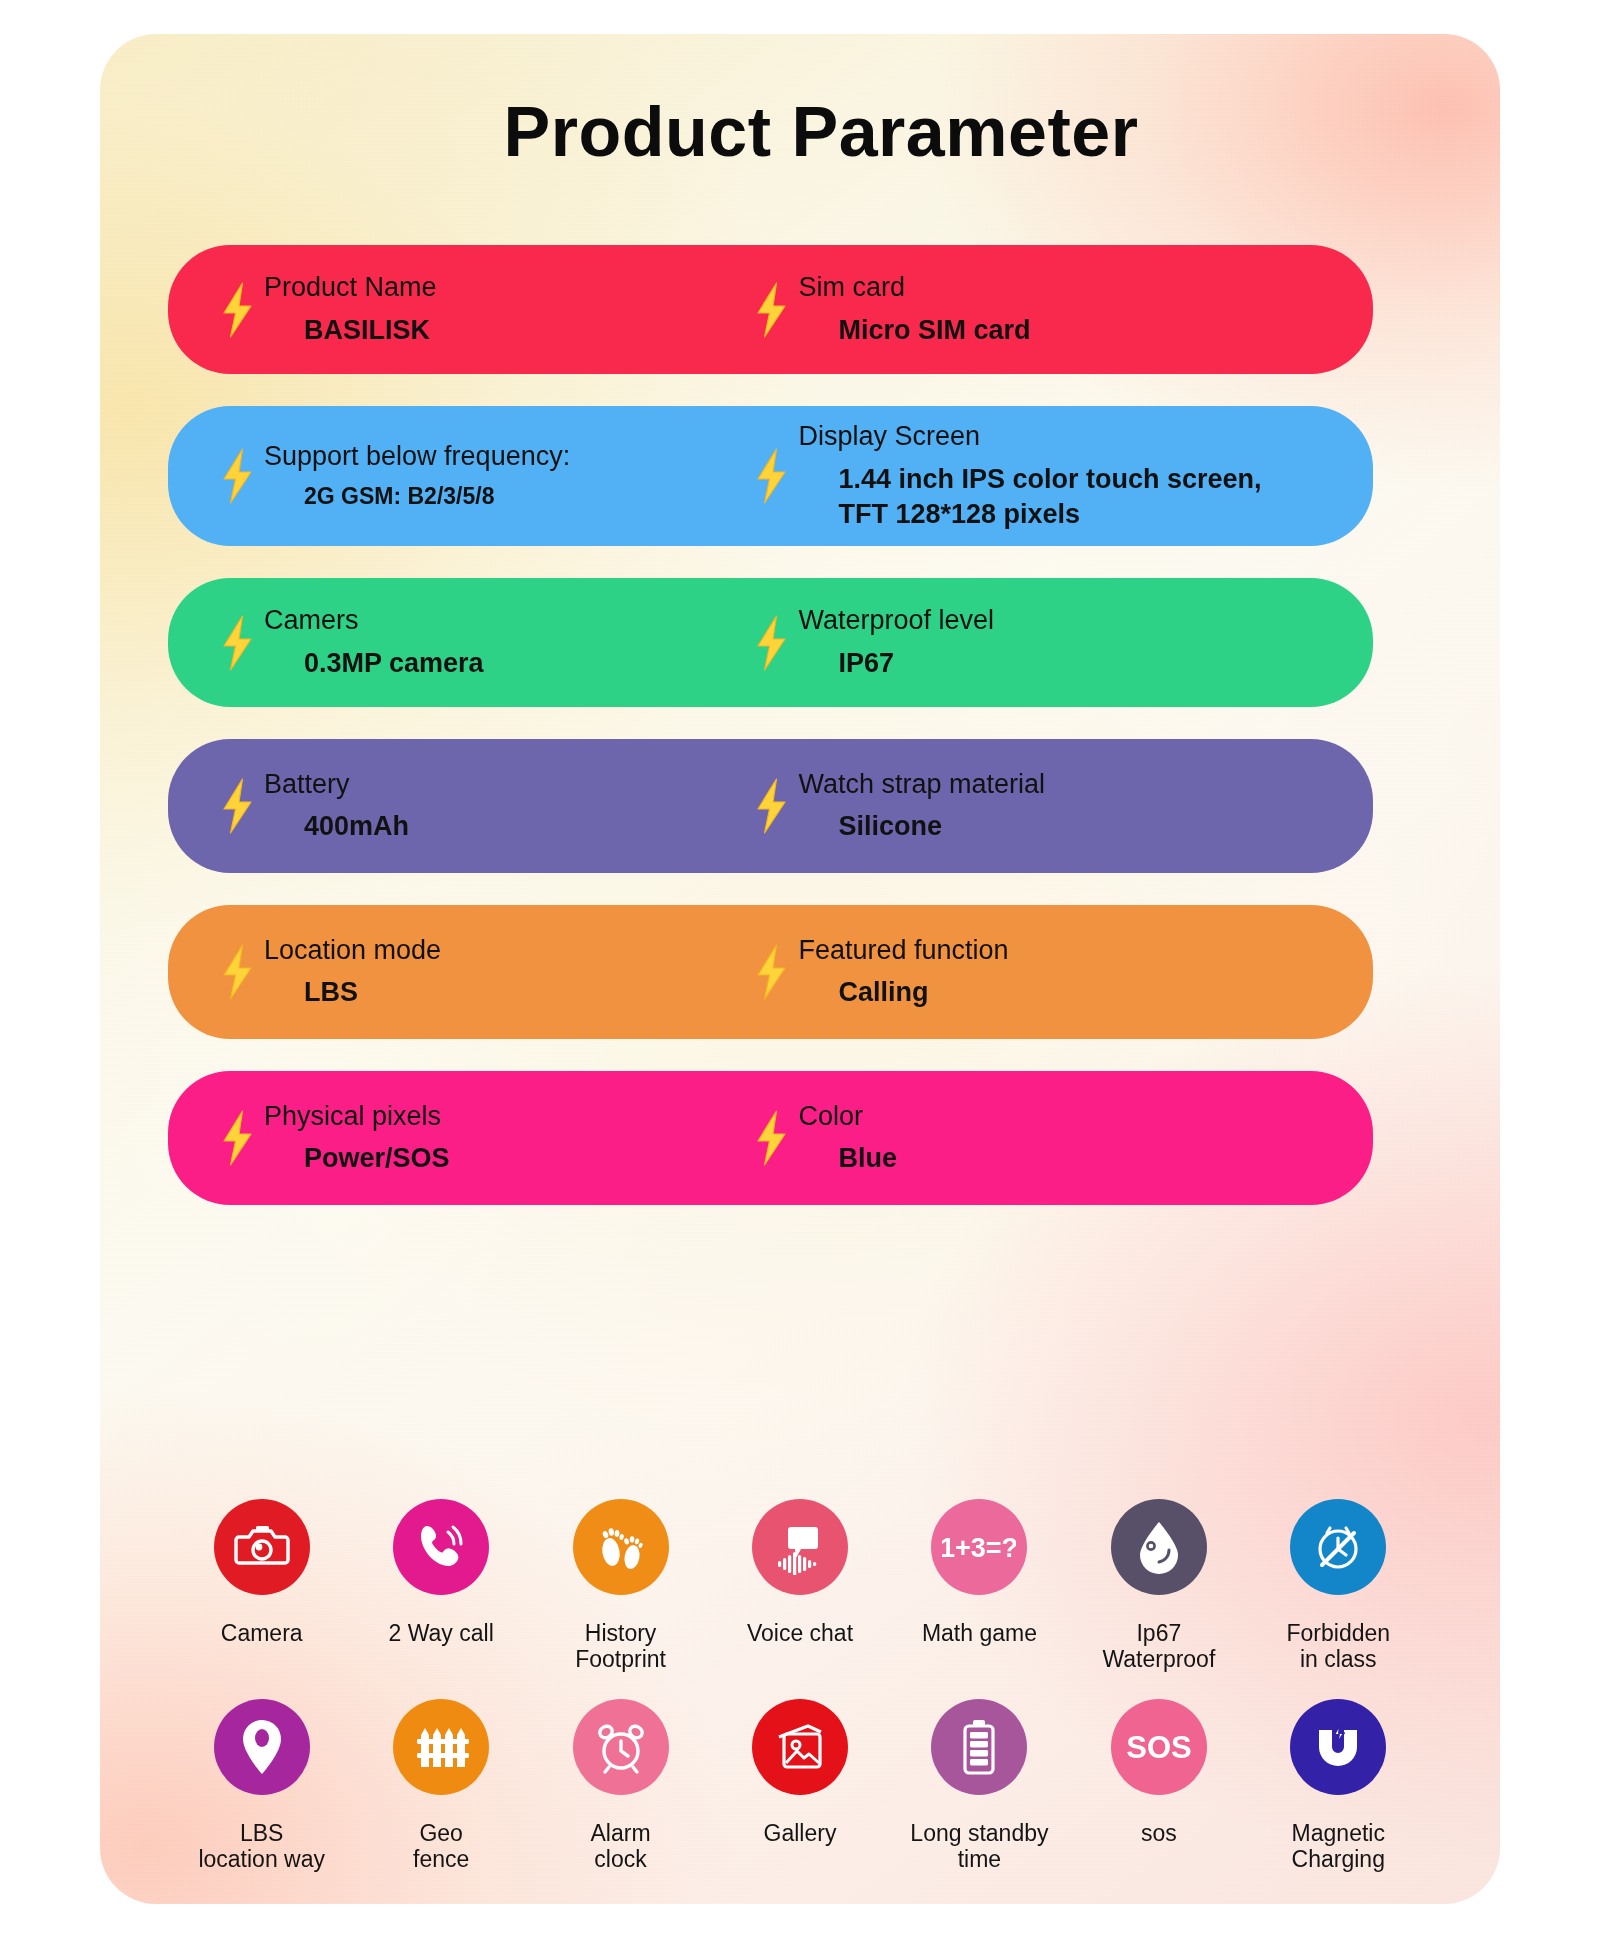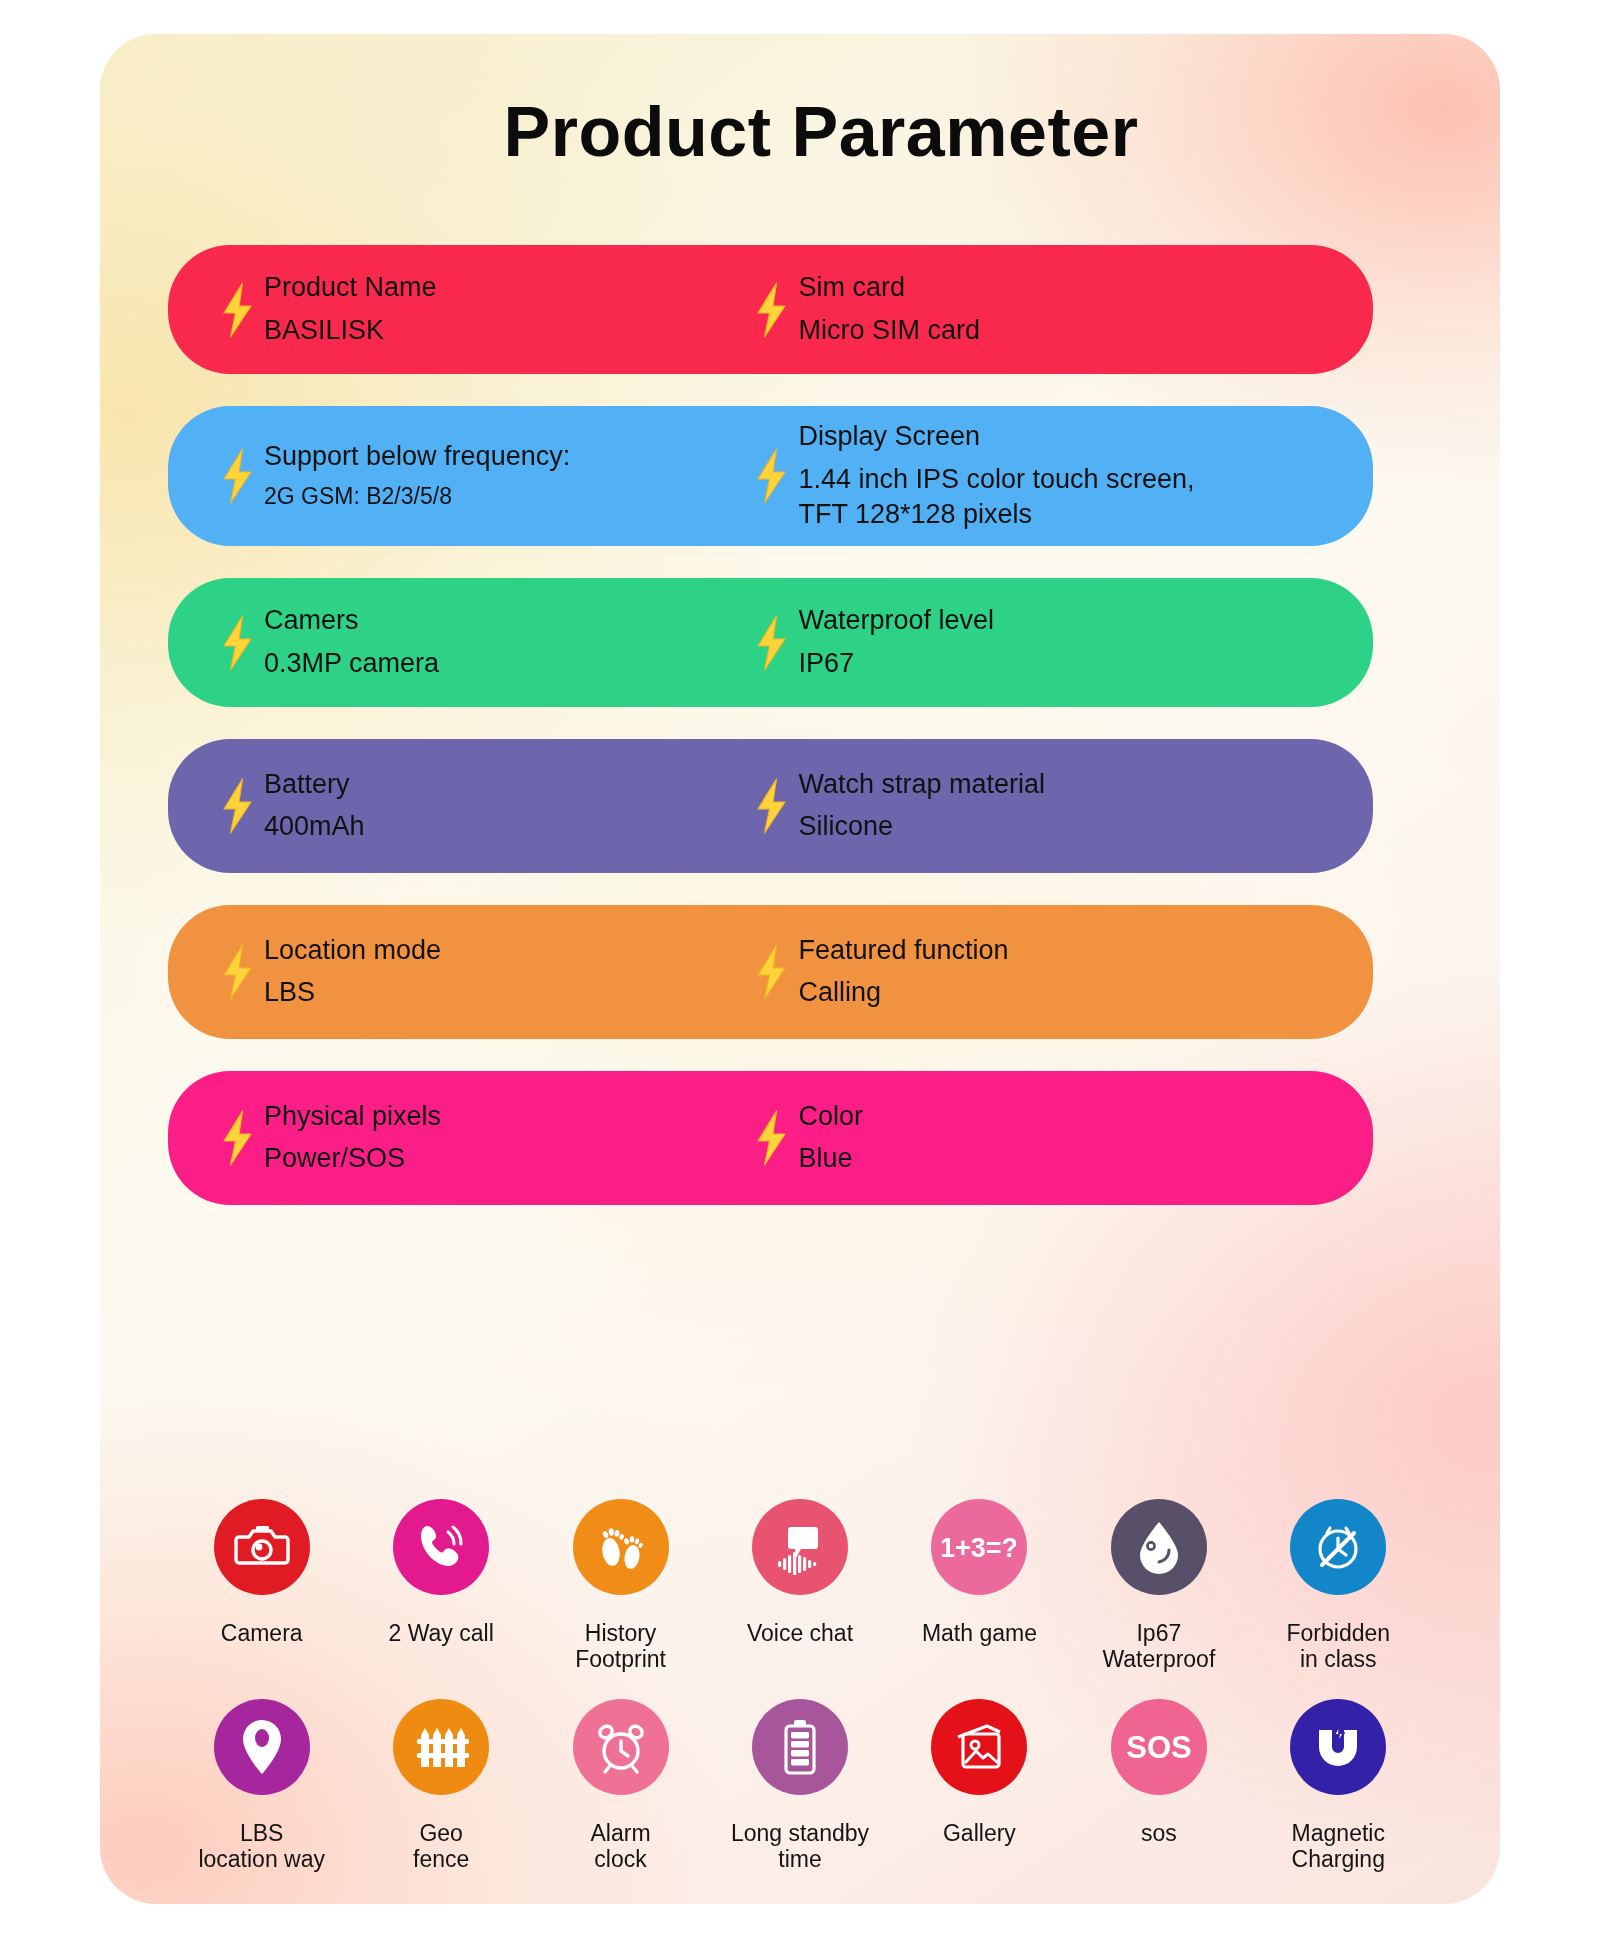--- a/index.html
+++ b/index.html
@@ -93,25 +93,26 @@
   .pair { display: flex; flex-direction: column; justify-content: center; }
   .pair .k {
     font-size: 27px;
     font-weight: 400;
     color: #111111;
     line-height: 1.25;
     white-space: nowrap;
   }
   .pair .v {
     font-size: 27px;
-    font-weight: 400;
+    font-weight: 700;
     color: #111111;
     line-height: 1.3;
     margin-top: 8px;
     white-space: nowrap;
+    margin-left: 40px;
   }
   .pair .v.small { font-size: 23px; }
   .pair .v.multiline { white-space: normal; }
 
   
   .grid {
     position: absolute;
     left: 72px;
     top: 1465px;
     width: 1256px;
@@ -431,51 +432,51 @@
               <ellipse cx="13" cy="13" rx="6.5" ry="5.5" transform="rotate(-32 13 13)"></ellipse>
               <ellipse cx="43" cy="13" rx="6.5" ry="5.5" transform="rotate(32 43 13)"></ellipse>
               <path d="M16 48l-4 5M40 48l4 5"></path>
             </g>
           </svg>
         </div>
         <div class="cap">Alarm
 clock</div>
       </div>
       <div class="tile">
+        <div class="disc" style="background: rgb(228, 17, 25);">
+          <svg width="56" height="52" viewBox="0 0 56 52">
+            <g fill="none" stroke="#ffffff" stroke-width="3.2" stroke-linejoin="round">
+              <path d="M7 16 L36 5 l13 6"></path>
+              <rect x="12" y="13" width="36" height="33" rx="3"></rect>
+            </g>
+            <g fill="none" stroke="#ffffff" stroke-width="3" stroke-linejoin="round">
+              <circle cx="24" cy="24" r="4"></circle>
+              <path d="M14 42l11-12 7 7 5-4 10 9"></path>
+            </g>
+          </svg>
+        </div>
+        <div class="cap">Gallery</div>
+      </div>
+      <div class="tile">
         <div class="disc" style="background: rgb(168, 86, 155);">
           <svg width="36" height="58" viewBox="0 0 36 58">
             <rect x="4" y="8" width="28" height="47" rx="4" fill="none" stroke="#ffffff" stroke-width="3.2"></rect>
             <rect x="12" y="2" width="12" height="6" rx="2" fill="#ffffff"></rect>
             <g fill="#ffffff">
               <rect x="9" y="14" width="18" height="6.4" rx="1.4"></rect>
               <rect x="9" y="23" width="18" height="6.4" rx="1.4"></rect>
               <rect x="9" y="32" width="18" height="6.4" rx="1.4"></rect>
               <rect x="9" y="41" width="18" height="6.4" rx="1.4"></rect>
             </g>
           </svg>
         </div>
         <div class="cap">Long standby
 time</div>
       </div>
       <div class="tile">
-        <div class="disc" style="background: rgb(228, 17, 25);">
-          <svg width="56" height="52" viewBox="0 0 56 52">
-            <g fill="none" stroke="#ffffff" stroke-width="3.2" stroke-linejoin="round">
-              <path d="M7 16 L36 5 l13 6"></path>
-              <rect x="12" y="13" width="36" height="33" rx="3"></rect>
-            </g>
-            <g fill="none" stroke="#ffffff" stroke-width="3" stroke-linejoin="round">
-              <circle cx="24" cy="24" r="4"></circle>
-              <path d="M14 42l11-12 7 7 5-4 10 9"></path>
-            </g>
-          </svg>
-        </div>
-        <div class="cap">Gallery</div>
-      </div>
-      <div class="tile">
         <div class="disc" style="background: rgb(239, 100, 144);">
           <svg width="84" height="40" viewBox="0 0 84 40">
             <text x="42" y="31" text-anchor="middle" font-family="Liberation Sans, sans-serif" font-size="31" font-weight="700" fill="#ffffff">SOS</text>
           </svg>
         </div>
         <div class="cap">sos</div>
       </div>
       <div class="tile">
         <div class="disc" style="background: rgb(51, 33, 168);">
           <svg width="58" height="58" viewBox="0 0 58 58">

